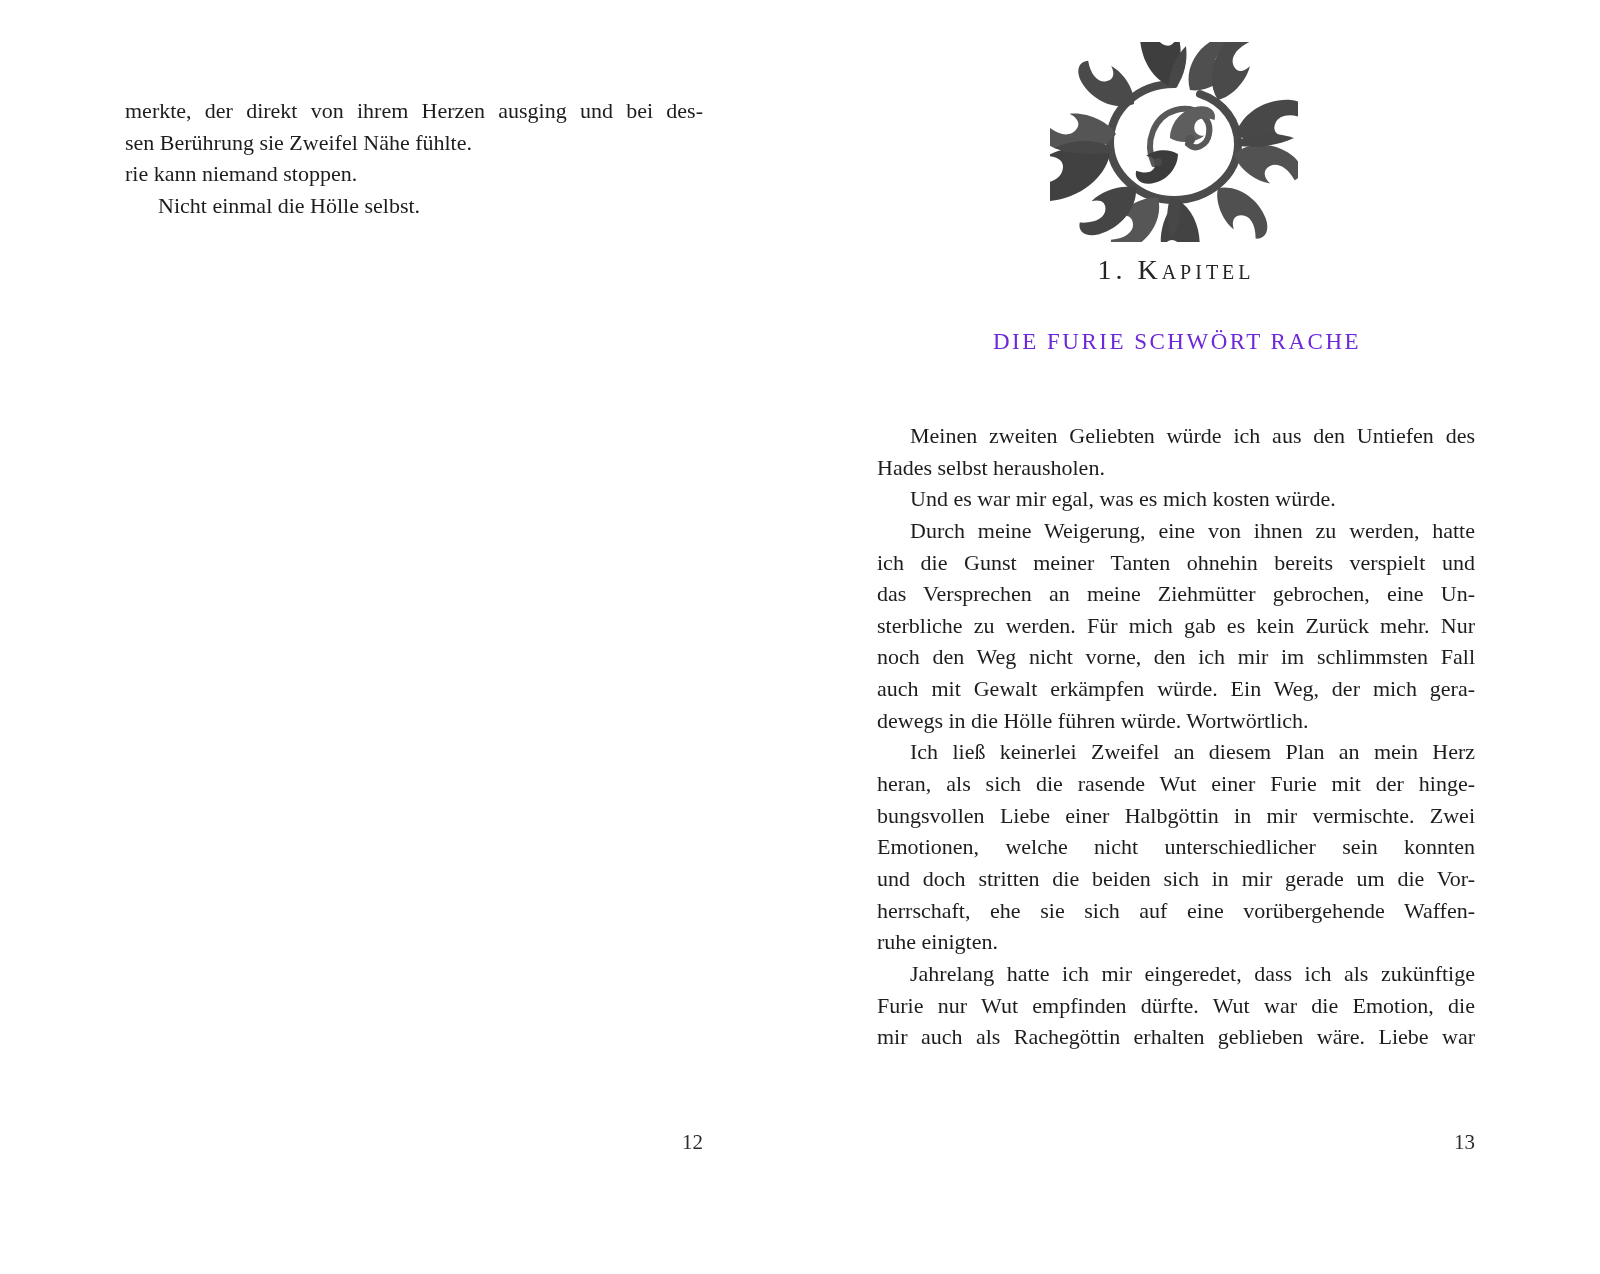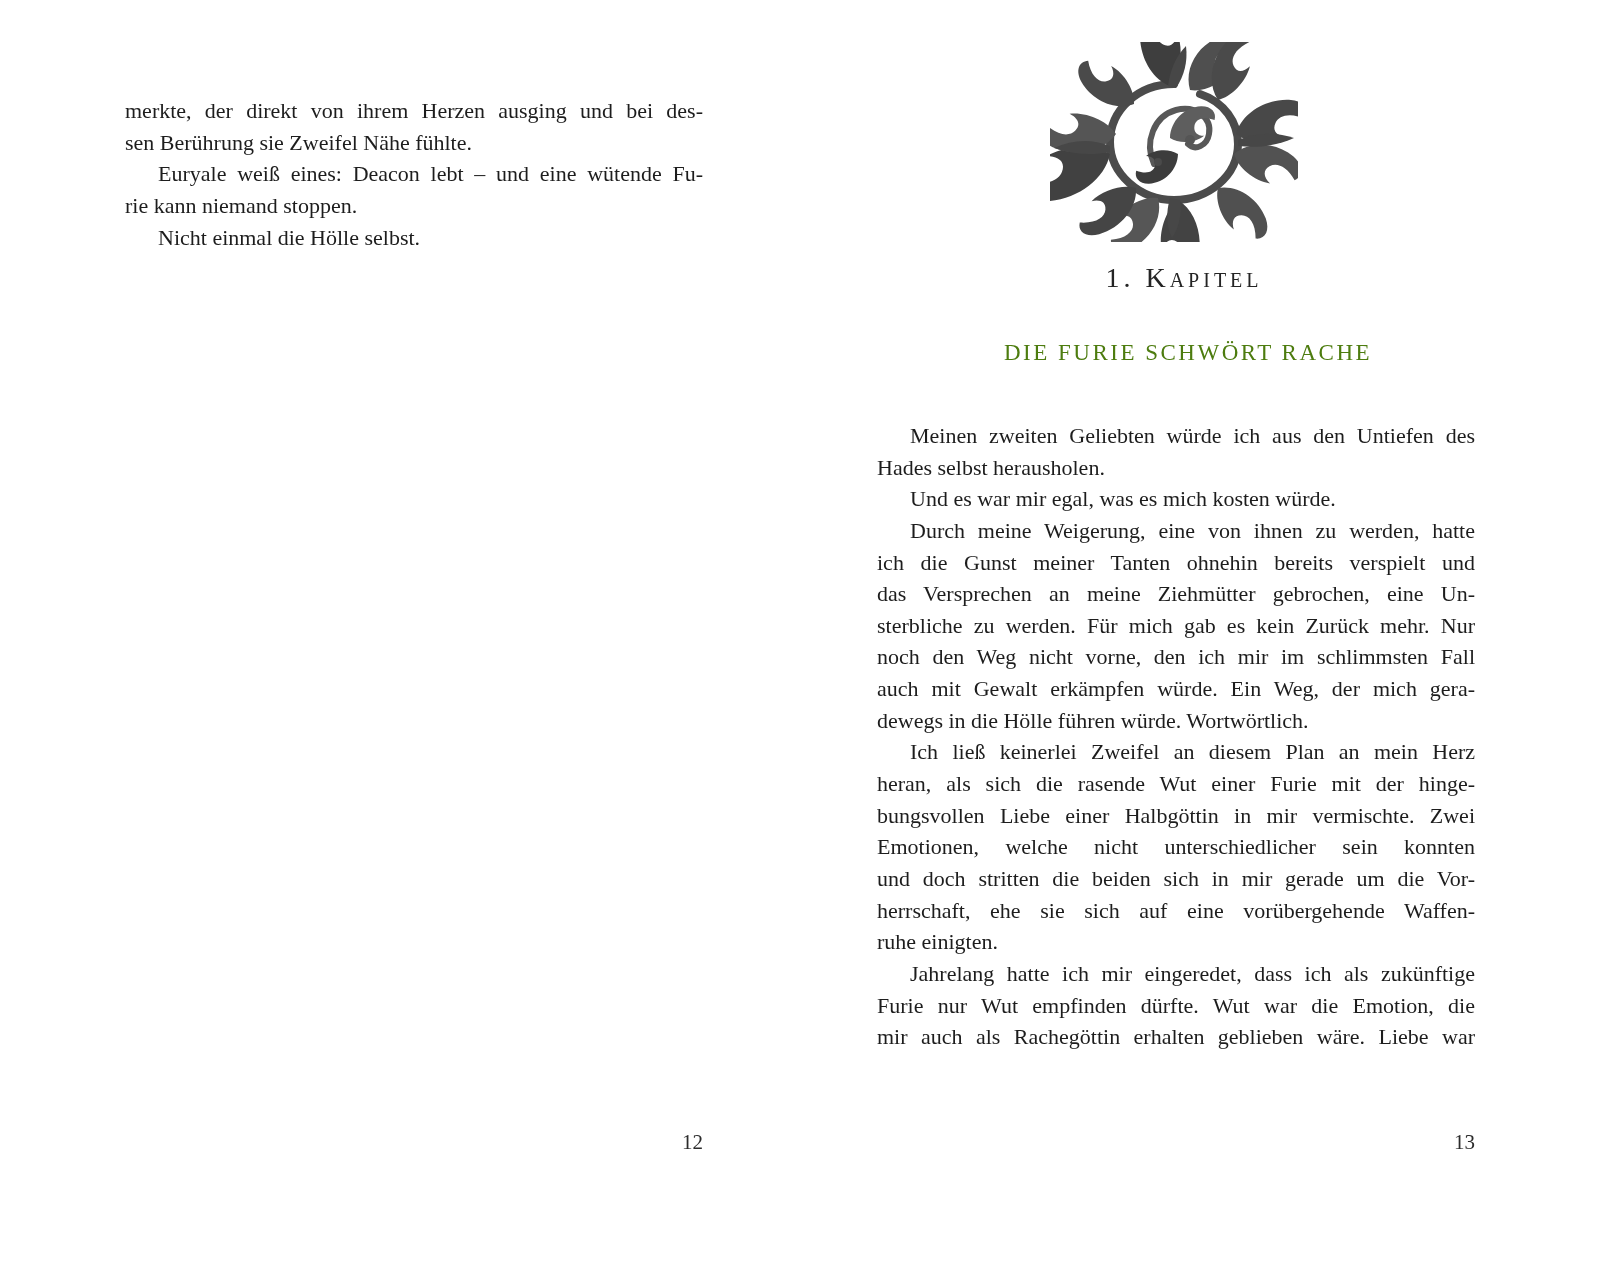--- a/index.html
+++ b/index.html
@@ -13,49 +13,48 @@
   .left-text{left:125px;top:95px;width:578px;}
   .right-text{left:877px;top:420px;width:598px;}
   .line{
     font-size:22px;line-height:31.65px;height:31.65px;
     white-space:normal;text-align:left;
   }
   .line.just{text-align:justify;text-align-last:justify;}
   .line.ind{text-indent:33px;}
   .initial{font-size:32px;line-height:31.65px;}
   .chapter-label{
-    position:absolute;left:877px;top:253px;width:598px;margin:8px;
+    position:absolute;left:877px;top:253px;width:598px;margin:0;
     text-align:center;font-weight:normal;
     font-size:28px;line-height:34px;letter-spacing:4px;
     font-variant:small-caps;color:#242424;
   }
   .chapter-title{
-    position:absolute;left:877px;top:327px;width:598px;margin:12px;
+    position:absolute;left:877px;top:327px;width:598px;margin:1px;
     text-align:center;font-weight:normal;
-    font-size:23px;line-height:28px;letter-spacing:2.5px;color:#4d7c0f;
+    font-size:23px;line-height:28px;letter-spacing:2.5px;color:#6d28d9;
   }
   .ornament{position:absolute;left:1050px;top:42px;width:248px;height:200px;}
   .ornament svg{display:block;width:248px;height:200px;}
   .page-num{
     position:absolute;top:1129px;font-size:21px;line-height:26px;
     text-align:right;color:#2c2c2c;
   }
   .left-num{left:125px;width:578px;}
   .right-num{left:877px;width:598px;}
 </style>
 </head>
 <body>
 
 <div class="spread">
 
   <section>
     <div class="body-text left-text">
         <div class="line just">merkte, der direkt von ihrem Herzen ausging und bei des-</div>
         <div class="line">sen Berührung sie Zweifel Nähe fühlte.</div>
-        <div class="line just ind">Euryale weiß eines: Deacon lebt – und eine wütende Fu-</div>
         <div class="line">rie kann niemand stoppen.</div>
         <div class="line ind">Nicht einmal die Hölle selbst.</div>
       </div>
     <div class="page-num left-num">12</div>
   </section>
 
   <section>
 
     <div class="ornament">
       <svg viewBox="0 0 248 200" xmlns="http://www.w3.org/2000/svg" aria-hidden="true">

